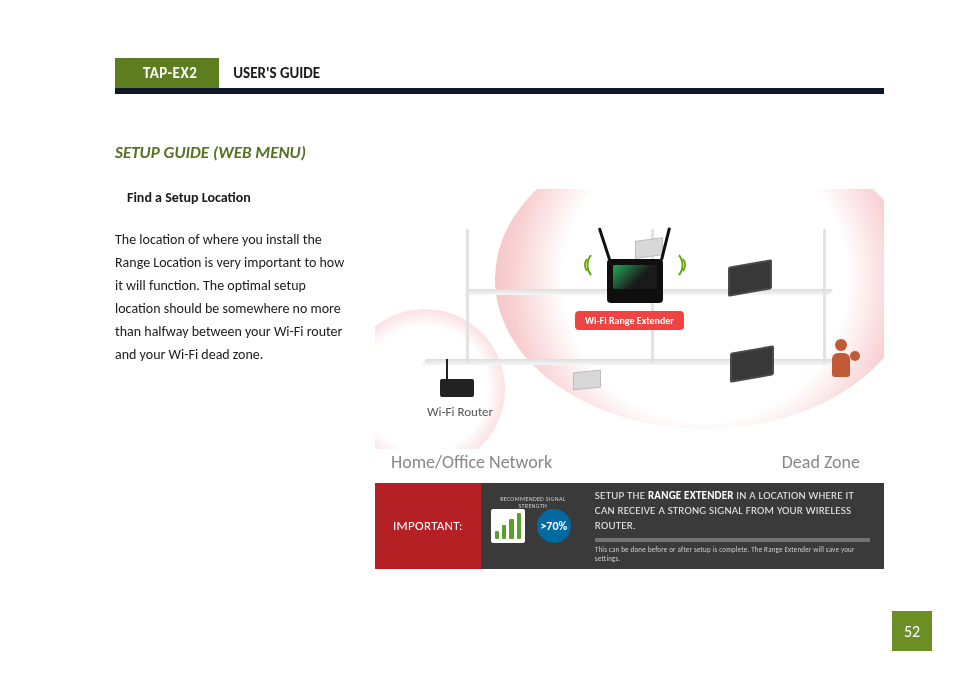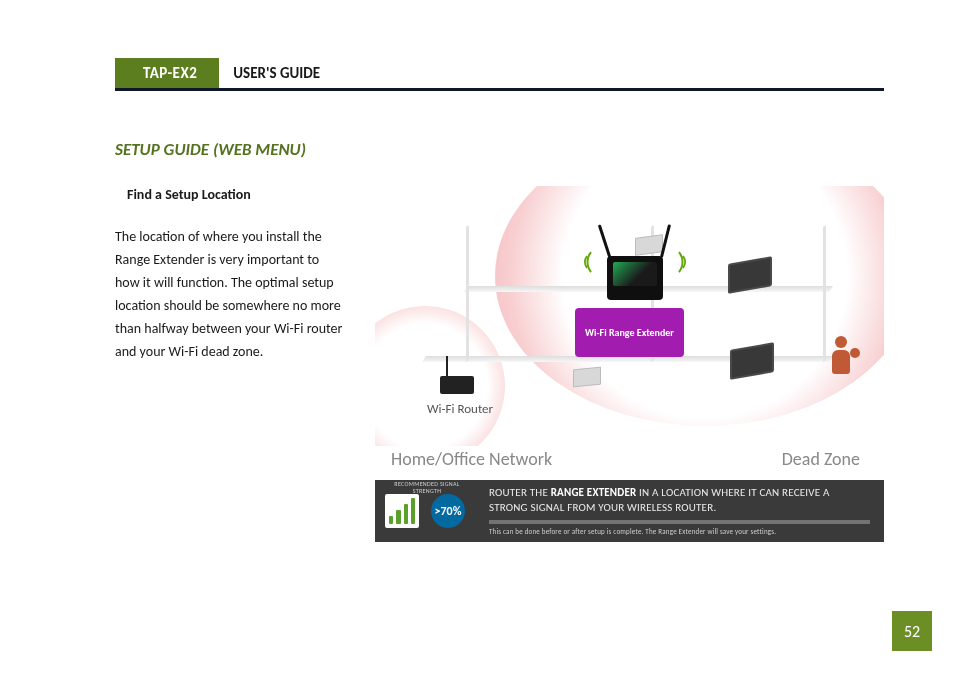--- a/index.html
+++ b/index.html
@@ -6,21 +6,21 @@
     --olive:#5d7e1f;
     --olive-dark:#557220;
     --red:#b52025;
     --dark:#3a3a3a;
     --text:#1a1a1a;
     --gray-label:#888;
   }
   html,body{margin:0;padding:0;background:#fff;font-family:"Segoe UI",Calibri,Arial,sans-serif;color:var(--text);}
   .page{position:relative;width:954px;height:673px;margin:0 auto;box-sizing:border-box;padding:58px 70px 40px 115px;}
   
-  .hdr{display:flex;align-items:stretch;border-bottom:3px solid #0f172a;}
+  .hdr{display:flex;align-items:stretch;border-bottom:6px solid #0f172a;}
   .hdr-chip{background:var(--olive);color:#fff;font-weight:700;font-size:15px;letter-spacing:.5px;padding:6px 22px 6px 28px;display:flex;align-items:center;}
   .hdr-title{font-weight:700;font-size:15px;padding:6px 0 6px 14px;display:flex;align-items:center;}
   
   .section-title{color:var(--olive-dark);font-style:italic;font-weight:700;font-size:17px;margin:48px 0 26px;}
   
   .cols{display:flex;gap:30px;align-items:flex-start;}
   .left{flex:0 0 230px;}
   .sub-h{font-weight:700;font-size:14px;margin:0 12px 22px;}
   .body-txt{font-size:14px;line-height:1.65;margin:0;}
   .right{flex:1;}
@@ -40,21 +40,21 @@
   .device{position:absolute;left:180px;top:40px;width:80px;}
   .dev-body{width:56px;height:44px;background:#0f0f0f;border-radius:4px;margin:0 auto;position:relative;}
   .dev-screen{position:absolute;left:6px;top:6px;right:6px;bottom:14px;background:linear-gradient(135deg,#2a5,#1a1a1a 60%);border-radius:2px;}
   .dev-ant{position:absolute;width:3px;height:34px;background:#111;top:-32px;border-radius:2px;}
   .dev-ant.a1{left:8px;transform:rotate(-18deg);}
   .dev-ant.a2{right:8px;transform:rotate(14deg);}
   .dev-waves{position:absolute;top:-8px;}
   .dev-waves.left{left:-22px;}
   .dev-waves.right{right:-22px;}
   .dev-waves svg{display:block;}
-  .dev-label{position:absolute;top:92px;left:160px;background:#a21caf;color:#fff;font-size:10px;font-weight:600;padding:18px 10px;border-radius:4px;white-space:nowrap;}
+  .dev-label{position:absolute;top:92px;left:160px;background:#ef4444;color:#fff;font-size:10px;font-weight:600;padding:3px 10px;border-radius:4px;white-space:nowrap;}
   
   .router{position:absolute;left:25px;top:160px;width:34px;height:18px;background:#222;border-radius:2px;}
   .router::before{content:"";position:absolute;width:2px;height:20px;background:#222;top:-20px;left:6px;}
   .router-label{position:absolute;left:12px;top:185px;font-size:13px;color:#555;}
   
   .person{position:absolute;right:-6px;top:120px;}
   .person .head{width:12px;height:12px;background:#c05a36;border-radius:50%;margin:0 auto;}
   .person .body{width:18px;height:24px;background:#c05a36;border-radius:6px 6px 3px 3px;margin-top:2px;position:relative;}
   .person .hand{position:absolute;width:10px;height:10px;background:#c05a36;border-radius:50%;right:-10px;top:-2px;}
   
@@ -96,21 +96,21 @@
     </div>
     <div class="hdr-title">USER'S GUIDE</div>
   </div>
 
   <div class="section-title">SETUP GUIDE (WEB MENU)</div>
 
   <div class="cols">
 
     <div class="left">
       <p class="sub-h">Find a Setup Location</p>
-      <p class="body-txt">The location of where you install the Range Extender is very important to how it will function. The optimal setup location should be somewhere no more than halfway between your Wi-Fi router and your Wi-Fi dead zone.</p>
+      <p class="body-txt">The location of where you install the Range Location is very important to how it will function. The optimal setup location should be somewhere no more than halfway between your Wi-Fi router and your Wi-Fi dead zone.</p>
     </div>
 
     <div class="right">
 
       <div class="illus">
         <div class="pink-big"></div>
         <div class="pink-small"></div>
 
         <div class="house">
           <div class="floor f1"></div>
@@ -156,33 +156,34 @@
           </div>
         </div>
       </div>
 
       <div class="illus-labels">
         <span>Home/Office Network</span>
         <span>Dead Zone</span>
       </div>
 
       <div class="banner">
+        <div class="banner-left">IMPORTANT:</div>
         <div class="banner-mid" style="position:relative;">
           <div class="rec-label">RECOMMENDED SIGNAL STRENGTH</div>
           <div class="sig-box">
             <span></span>
               <span></span>
               <span></span>
               <span></span>
           </div>
           <div class="pct-box">&gt;70%</div>
         </div>
         <div class="banner-right">
           <div class="banner-main">
-            <span>ROUTER THE </span><b>RANGE EXTENDER</b><span> IN A LOCATION WHERE IT CAN RECEIVE A STRONG SIGNAL FROM YOUR WIRELESS ROUTER.</span>
+            <span>SETUP THE </span><b>RANGE EXTENDER</b><span> IN A LOCATION WHERE IT CAN RECEIVE A STRONG SIGNAL FROM YOUR WIRELESS ROUTER.</span>
           </div>
           <div class="banner-sub">This can be done before or after setup is complete. The Range Extender will save your settings.</div>
         </div>
       </div>
 
     </div>
   </div>
 
   <div class="pagenum">52</div>
 

